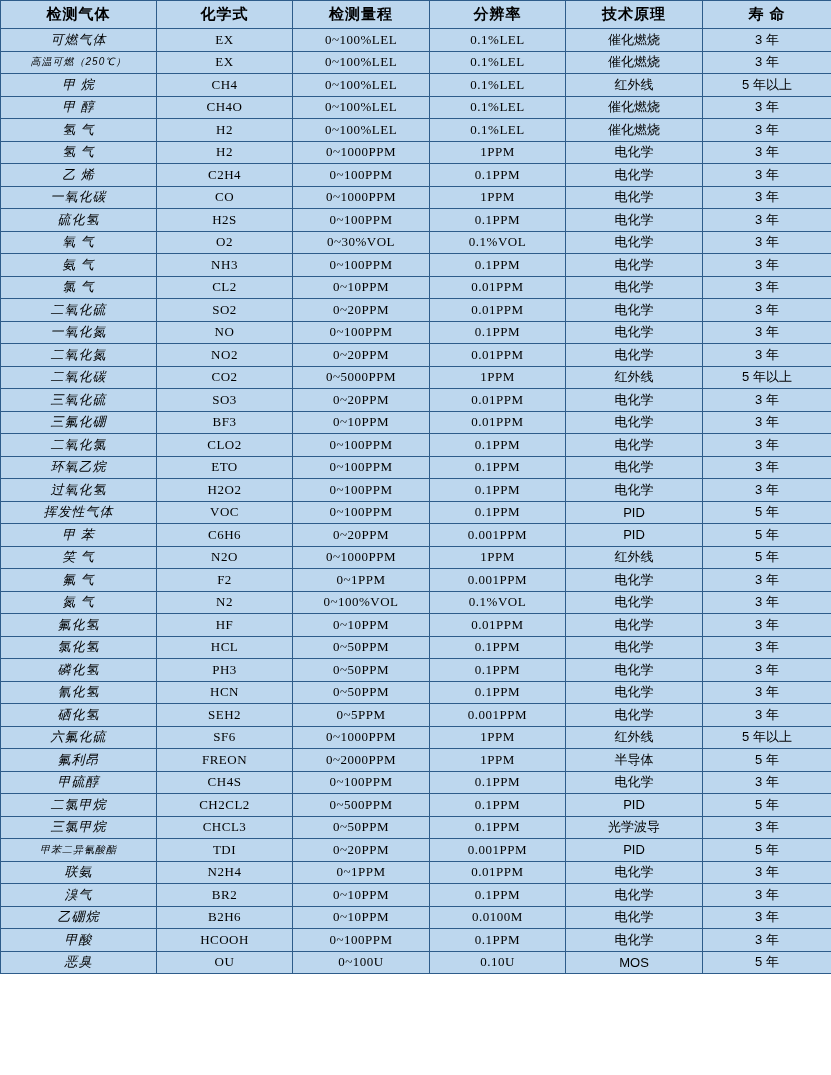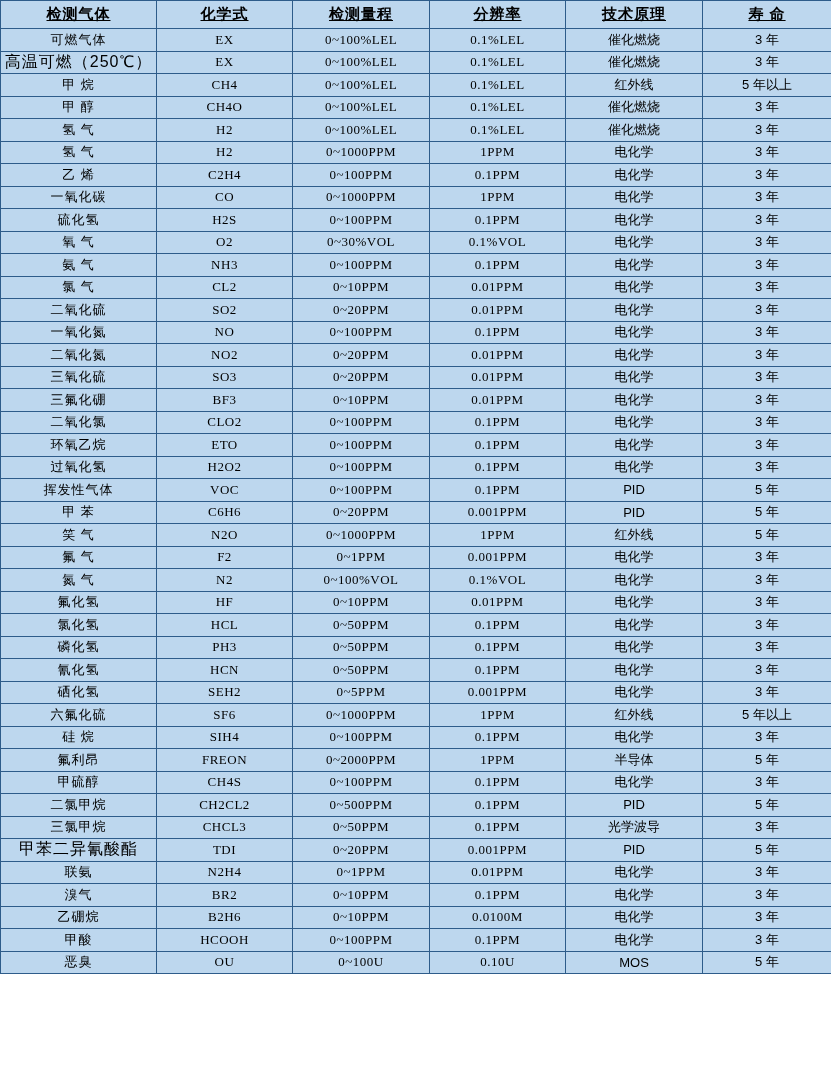--- a/index.html
+++ b/index.html
@@ -36,38 +36,38 @@
     background: #bdd7ee;
     padding: 0;
     overflow: hidden;
     white-space: nowrap;
   }
   table.gas-table thead th {
     height: 27px;
     font-size: 15px;
     font-weight: bold;
     letter-spacing: 1px;
-    text-decoration: underline;
   }
   table.gas-table tbody td {
     height: 21.5px;
     font-size: 13px;
     font-weight: normal;
   }
   
   table.gas-table tbody td.name {
     letter-spacing: 1px;
+    font-style: italic;
   }
   table.gas-table tbody td.mono {
     font-family: "Liberation Serif", serif;
     font-size: 13px;
     letter-spacing: 0.5px;
   }
   table.gas-table tbody td.small {
-    font-size: 16px;
+    font-size: 10px;
   }
 </style>
 </head>
 <body>
 
 <div id="gas-table-wrap">
   <table class="gas-table">
     <colgroup>
       <col class="c0">
         <col class="c1">
@@ -201,20 +201,28 @@
         </tr>
         <tr>
           <td class="name">二氧化氮</td>
           <td class="mono">NO2</td>
           <td class="mono">0~20PPM</td>
           <td class="mono">0.01PPM</td>
           <td>电化学</td>
           <td>3 年</td>
         </tr>
         <tr>
+          <td class="name">二氧化碳</td>
+          <td class="mono">CO2</td>
+          <td class="mono">0~5000PPM</td>
+          <td class="mono">1PPM</td>
+          <td>红外线</td>
+          <td>5 年以上</td>
+        </tr>
+        <tr>
           <td class="name">三氧化硫</td>
           <td class="mono">SO3</td>
           <td class="mono">0~20PPM</td>
           <td class="mono">0.01PPM</td>
           <td>电化学</td>
           <td>3 年</td>
         </tr>
         <tr>
           <td class="name">三氟化硼</td>
           <td class="mono">BF3</td>
@@ -329,28 +337,20 @@
         </tr>
         <tr>
           <td class="name">六氟化硫</td>
           <td class="mono">SF6</td>
           <td class="mono">0~1000PPM</td>
           <td class="mono">1PPM</td>
           <td>红外线</td>
           <td>5 年以上</td>
         </tr>
         <tr>
-          <td class="name">硅 烷</td>
-          <td class="mono">SIH4</td>
-          <td class="mono">0~100PPM</td>
-          <td class="mono">0.1PPM</td>
-          <td>电化学</td>
-          <td>3 年</td>
-        </tr>
-        <tr>
           <td class="name">氟利昂</td>
           <td class="mono">FREON</td>
           <td class="mono">0~2000PPM</td>
           <td class="mono">1PPM</td>
           <td>半导体</td>
           <td>5 年</td>
         </tr>
         <tr>
           <td class="name">甲硫醇</td>
           <td class="mono">CH4S</td>

